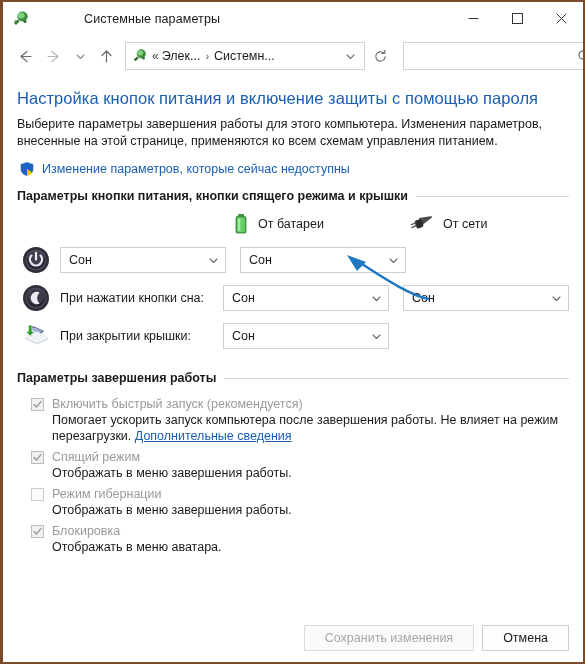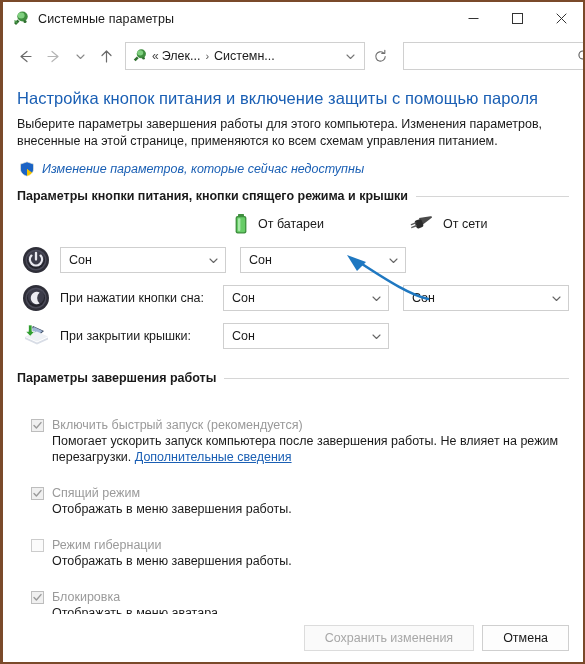--- a/index.html
+++ b/index.html
@@ -28,20 +28,21 @@
     overflow: hidden;
   }
 
   
   .titlebar {
     height: 34px;
     display: flex;
     align-items: center;
     background: #ffffff;
     position: relative;
+    gap: 46px;
   }
   .titlebar-icon {
     width: 18px;
     height: 18px;
     margin-left: 9px;
     margin-right: 8px;
     flex: none;
   }
   .titlebar-text {
     font-size: 12.5px;
@@ -155,21 +156,20 @@
     display: flex;
     align-items: center;
     margin: 0 0 12px 2px;
   }
   .shield { width: 16px; height: 16px; flex: none; margin-right: 7px; }
   .uac-link {
     color: #1a5fb4;
     font-size: 12.5px;
     text-decoration: none;
     cursor: pointer;
-    font-style: italic;
   }
 
   
   .group {
     display: flex;
     align-items: center;
     margin-bottom: 4px;
     font-weight: bold;
   }
   .group-label {
@@ -234,21 +234,20 @@
   .combo + .combo { margin-left: 14px; }
   .combo-val { white-space: nowrap; overflow: hidden; text-overflow: ellipsis; }
   .combo-arrow { margin-left: auto; color: #555; display: flex; padding-left: 4px; }
 
   
   .shutdown { margin-top: 16px; }
   .check-item { margin: 0 0 2px 0; }
   .check-line {
     display: flex;
     align-items: center;
-    margin-top: 21px;
   }
   .cb {
     width: 13px; height: 13px;
     flex: none;
     box-sizing: border-box;
     margin: 0 8px 0 14px;
     border: 1px solid #bdbdbd;
     background: #f0f0f0;
     display: flex; align-items: center; justify-content: center;
   }

